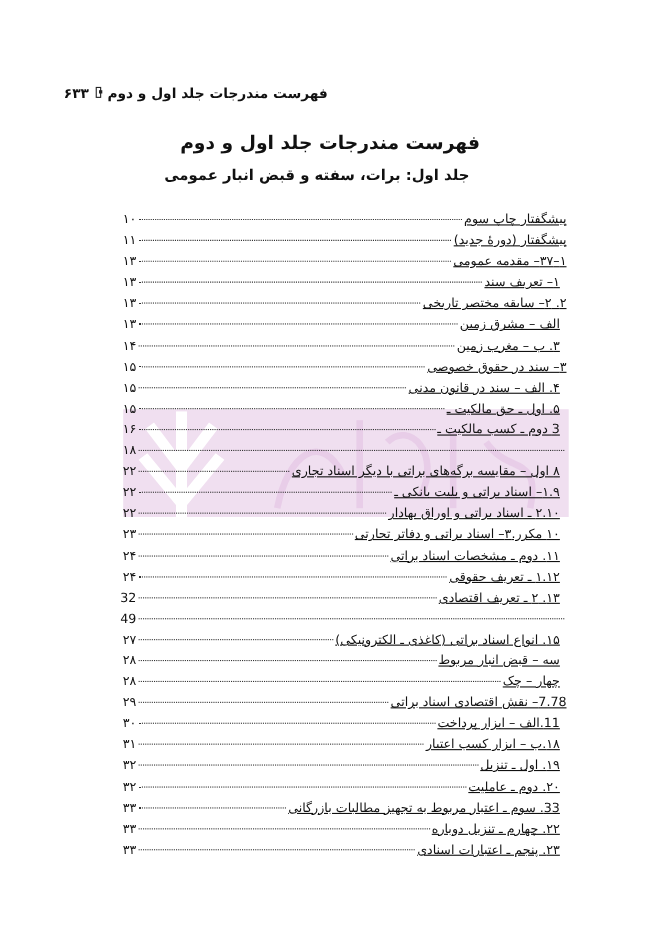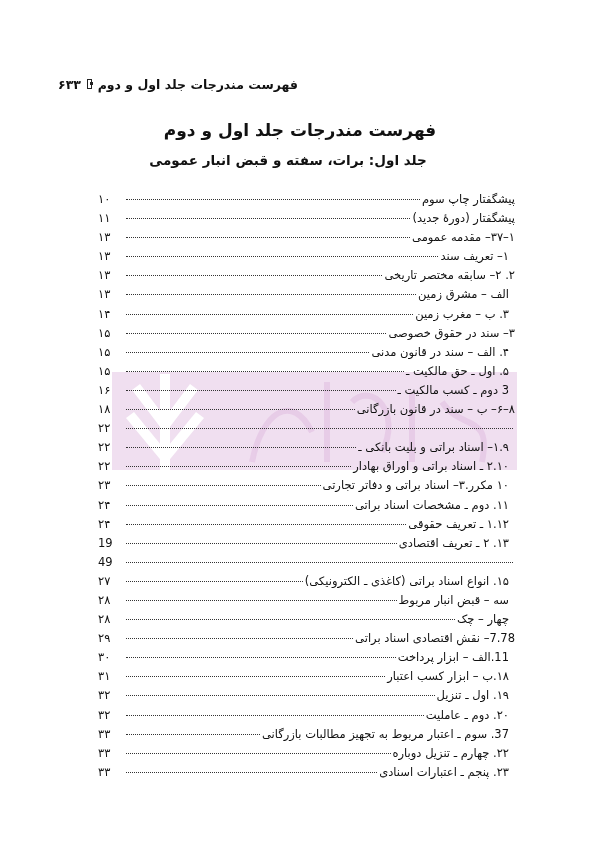--- a/index.html
+++ b/index.html
@@ -88,33 +88,34 @@
     }
     .toc-row {
       display: flex;
       align-items: baseline;
       height: 19.1px;
       line-height: 19.1px;
       white-space: nowrap;
     }
     .toc-title {
       flex: 0 0 auto;
+      text-decoration: underline;
     }
     .toc-leader {
       flex: 1 1 auto;
       overflow: hidden;
       margin: 0 2px;
       border-bottom: 1.5px dotted #333;
       height: 0;
       position: relative;
       top: -3px;
     }
     .toc-page {
       flex: 0 0 26px;
-      text-align: left;
+      text-align: right;
     }
     .indent-1 .toc-title { padding-right: 6px; }
   </style>
 </head>
 <body>
 
 <div class="running-header">
   <span>فهرست مندرجات جلد اول و دوم</span>
   <span class="header-icon"></span>
   <span>۶۳۳</span>
@@ -196,25 +197,25 @@
       <span class="toc-title">۵. اول ـ حق مالکیت ـ</span>
       <span class="toc-leader"></span>
       <span class="toc-page">۱۵</span>
     </div>
     <div class="toc-row indent-1">
       <span class="toc-title">3 دوم ـ کسب مالکیت ـ</span>
       <span class="toc-leader"></span>
       <span class="toc-page">۱۶</span>
     </div>
     <div class="toc-row">
-      <span class="toc-title">۸–۶– ب – سند در قانون بازرگانی</span>
       <span class="toc-leader"></span>
       <span class="toc-page">۱۸</span>
     </div>
     <div class="toc-row indent-1">
+      <span class="toc-title">۸ اول – مقایسه برگه‌های براتی با دیگر اسناد تجاری</span>
       <span class="toc-leader"></span>
       <span class="toc-page">۲۲</span>
     </div>
     <div class="toc-row indent-1">
       <span class="toc-title">۱.۹– اسناد براتی و بلیت بانکی ـ</span>
       <span class="toc-leader"></span>
       <span class="toc-page">۲۲</span>
     </div>
     <div class="toc-row indent-1">
       <span class="toc-title">۲.۱۰ ـ اسناد براتی و اوراق بهادار</span>
@@ -232,21 +233,21 @@
       <span class="toc-page">۲۴</span>
     </div>
     <div class="toc-row indent-1">
       <span class="toc-title">۱.۱۲ ـ تعریف حقوقی</span>
       <span class="toc-leader"></span>
       <span class="toc-page">۲۴</span>
     </div>
     <div class="toc-row indent-1">
       <span class="toc-title">۱۳. ۲ ـ تعریف اقتصادی</span>
       <span class="toc-leader"></span>
-      <span class="toc-page">19</span>
+      <span class="toc-page">32</span>
     </div>
     <div class="toc-row indent-1">
       <span class="toc-leader"></span>
       <span class="toc-page">49</span>
     </div>
     <div class="toc-row indent-1">
       <span class="toc-title">۱۵. انواع اسناد براتی (کاغذی ـ الکترونیکی)</span>
       <span class="toc-leader"></span>
       <span class="toc-page">۲۷</span>
     </div>
@@ -279,21 +280,21 @@
       <span class="toc-title">۱۹. اول ـ تنزیل</span>
       <span class="toc-leader"></span>
       <span class="toc-page">۳۲</span>
     </div>
     <div class="toc-row indent-1">
       <span class="toc-title">۲۰. دوم ـ عاملیت</span>
       <span class="toc-leader"></span>
       <span class="toc-page">۳۲</span>
     </div>
     <div class="toc-row indent-1">
-      <span class="toc-title">37. سوم ـ اعتبار مربوط به تجهیز مطالبات بازرگانی</span>
+      <span class="toc-title">33. سوم ـ اعتبار مربوط به تجهیز مطالبات بازرگانی</span>
       <span class="toc-leader"></span>
       <span class="toc-page">۳۳</span>
     </div>
     <div class="toc-row indent-1">
       <span class="toc-title">۲۲. چهارم ـ تنزیل دوباره</span>
       <span class="toc-leader"></span>
       <span class="toc-page">۳۳</span>
     </div>
     <div class="toc-row indent-1">
       <span class="toc-title">۲۳. پنجم ـ اعتبارات اسنادی</span>

